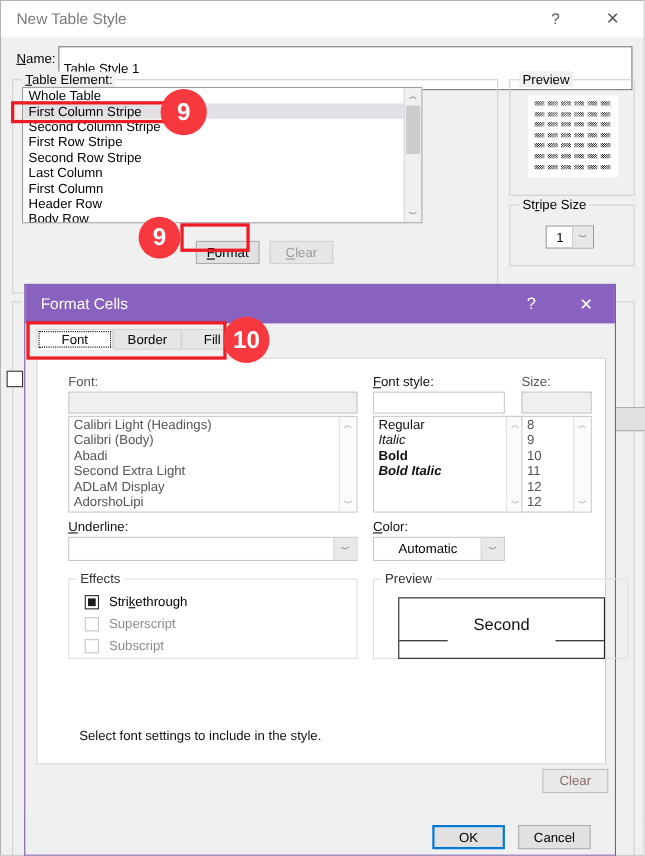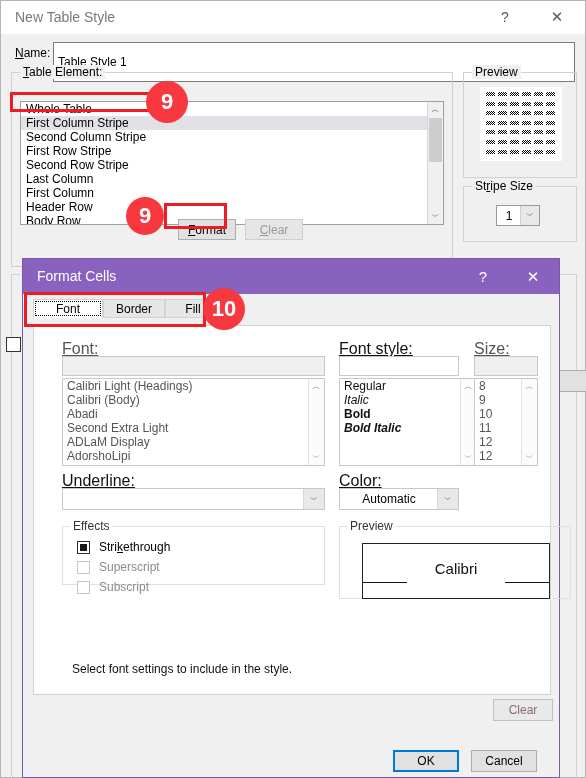--- a/index.html
+++ b/index.html
@@ -34,21 +34,21 @@
   #name-row{position:absolute;left:14px;top:8px;right:10px;height:22px;}
   #name-label{position:absolute;left:0;top:4px;}
   #name-input{position:absolute;left:38px;top:0;right:0;height:20px;
     border:1px solid #7a7a7a;background:#fff;box-sizing:border-box;
     padding:19px 4px;font-family:"Liberation Sans",sans-serif;font-size:12px;color:#000;}
 
   .groupbox{position:absolute;border:1px solid #d0d0d0;box-sizing:border-box;}
   .group-legend{position:absolute;top:-8px;left:8px;background:#f0f0f0;padding:0 3px;font-size:12px;}
 
   #te-group{left:10px;top:38px;width:442px;height:195px;}
-  #te-list{position:absolute;left:8px;top:28px;width:424px;height:124px;
+  #te-list{position:absolute;left:8px;top:6px;width:364px;height:124px;
     border:1px solid #a0a0a0;background:#fff;box-sizing:border-box;overflow:hidden;}
   .te-item{height:14px;line-height:14px;padding-left:5px;font-size:12px;white-space:nowrap;}
   .te-item.sel{background:#e2e2e6;}
   #te-scroll{position:absolute;right:0;top:0;width:15px;height:122px;background:#f0f0f0;
     border-left:1px solid #d6d6d6;}
   .sb-arrow{position:absolute;left:0;width:15px;height:15px;background:#f0f0f0;
     display:flex;align-items:center;justify-content:center;font-size:8px;color:#4a4a4a;}
   #sb-up{top:0;} #sb-down{bottom:0;}
   #sb-thumb{position:absolute;left:1px;top:16px;width:13px;height:44px;background:#cdcdcd;}
 
@@ -95,21 +95,21 @@
 
   #fc-tabs{position:absolute;left:10px;top:40px;height:28px;}
   .tab{position:absolute;top:0;height:19px;background:#e6e6e6;border:1px solid #d2d2d2;
     box-sizing:border-box;display:flex;align-items:center;justify-content:center;font-size:12px;}
   .tab.active{background:#fff;border-bottom:1px solid #fff;}
   .tab-focus{outline:1px dotted #000;outline-offset:-3px;}
 
   #fc-panel{position:absolute;left:10px;top:66px;width:518px;height:370px;
     background:#fff;border:1px solid #d2d2d2;box-sizing:border-box;}
 
-  .fld-label{position:absolute;font-size:16px;color:#555;text-decoration:underline;}
+  .fld-label{position:absolute;font-size:12px;color:#555;}
   .txtbox{position:absolute;background:#efefef;border:1px solid #c8c8c8;box-sizing:border-box;}
   .listbox{position:absolute;background:#fff;border:1px solid #c8c8c8;box-sizing:border-box;overflow:hidden;}
   .li{height:14px;line-height:14px;padding-left:4px;font-size:12px;color:#555;white-space:nowrap;}
   .li.dark{color:#111;}
   .vsb{position:absolute;right:0;top:0;width:15px;bottom:0;background:#fbfbfb;border-left:1px solid #e2e2e2;}
   .vsb .a{position:absolute;left:0;width:15px;height:15px;display:flex;align-items:center;
     justify-content:center;font-size:8px;color:#8a8a8a;}
   .vsb .a.up{top:0;} .vsb .a.dn{bottom:0;}
 
   .combo{position:absolute;background:#fff;border:1px solid #c8c8c8;box-sizing:border-box;}
@@ -337,36 +337,36 @@
       <div class="val"></div>
       <div class="arw">﹀</div>
     </div>
 
     <div class="fld-label" style="left:305px;top:146px;color:#111"><span class="u">C</span>olor:</div>
     <div class="combo" style="left:305px;top:162px;width:120px;height:22px">
       <div class="val">Automatic</div>
       <div class="arw">﹀</div>
     </div>
 
-    <div class="innerbox" style="left:28px;top:200px;width:263px;height:59px">
+    <div class="innerbox" style="left:28px;top:200px;width:263px;height:73px">
       <div class="inner-legend">Effects</div>
       <div class="chk mixed" style="left:14px;top:14px"></div>
       <div class="chk-lbl" style="left:36px;top:13px">Stri<span class="u">k</span>ethrough</div>
       <div class="chk" style="left:14px;top:34px;border-color:#c6c6c6"></div>
       <div class="chk-lbl dis" style="left:36px;top:33px">Superscript</div>
       <div class="chk" style="left:14px;top:54px;border-color:#c6c6c6"></div>
       <div class="chk-lbl dis" style="left:36px;top:53px">Subscript</div>
     </div>
 
     <div class="innerbox" style="left:305px;top:200px;width:232px;height:73px;border-color:#e0e0e0">
       <div class="inner-legend">Preview</div>
       <div id="pv-inner">
         <div class="pv-rule" style="left:0;width:44px"></div>
         <div class="pv-rule" style="right:0;width:44px"></div>
-        <div id="pv-text">Calibri</div>
+        <div id="pv-text">Second</div>
       </div>
     </div>
 
     <div id="fc-hint">Select font settings to include in the style.</div>
   </div>
 
   <div id="fc-clear">Clear</div>
 </div>
 
 <div id="fc-footer"></div>

